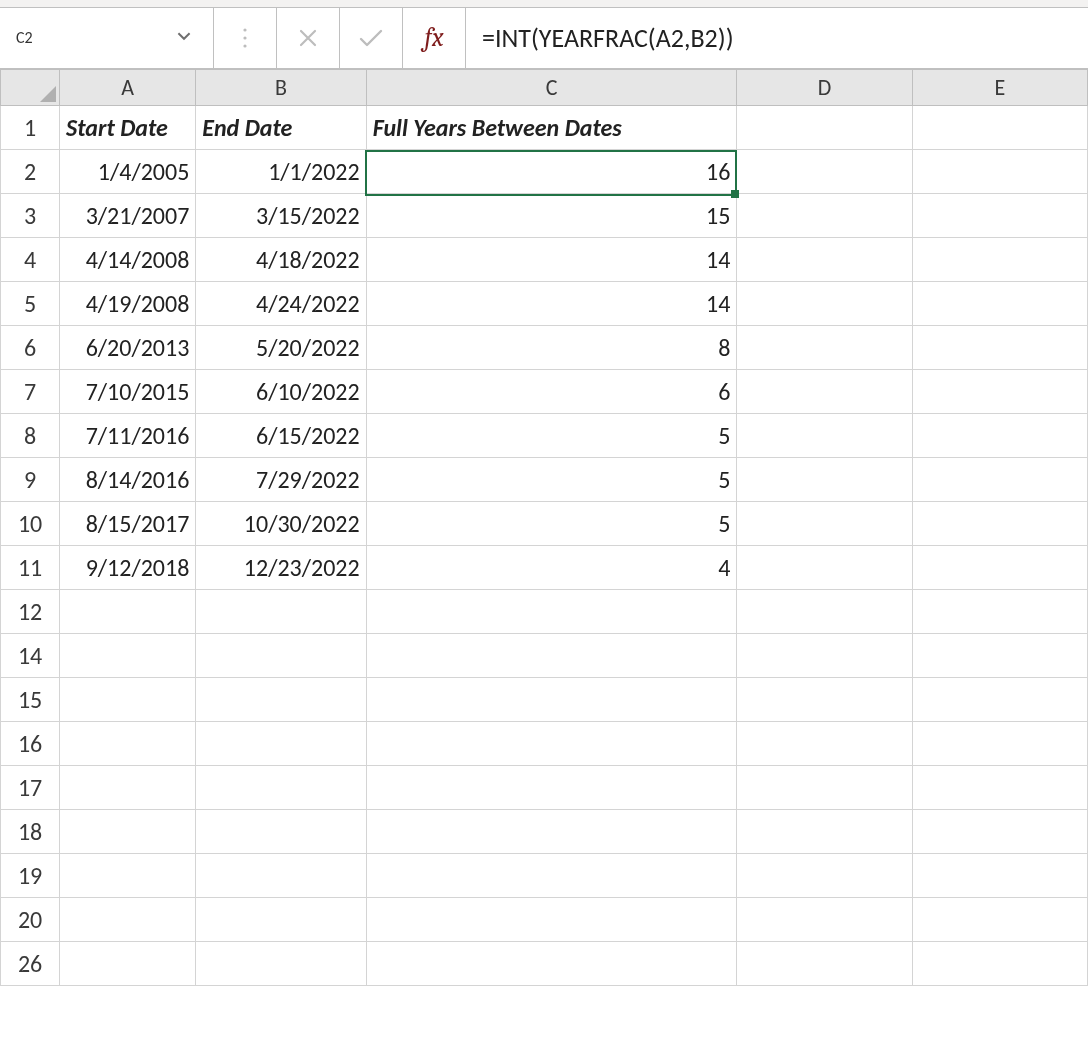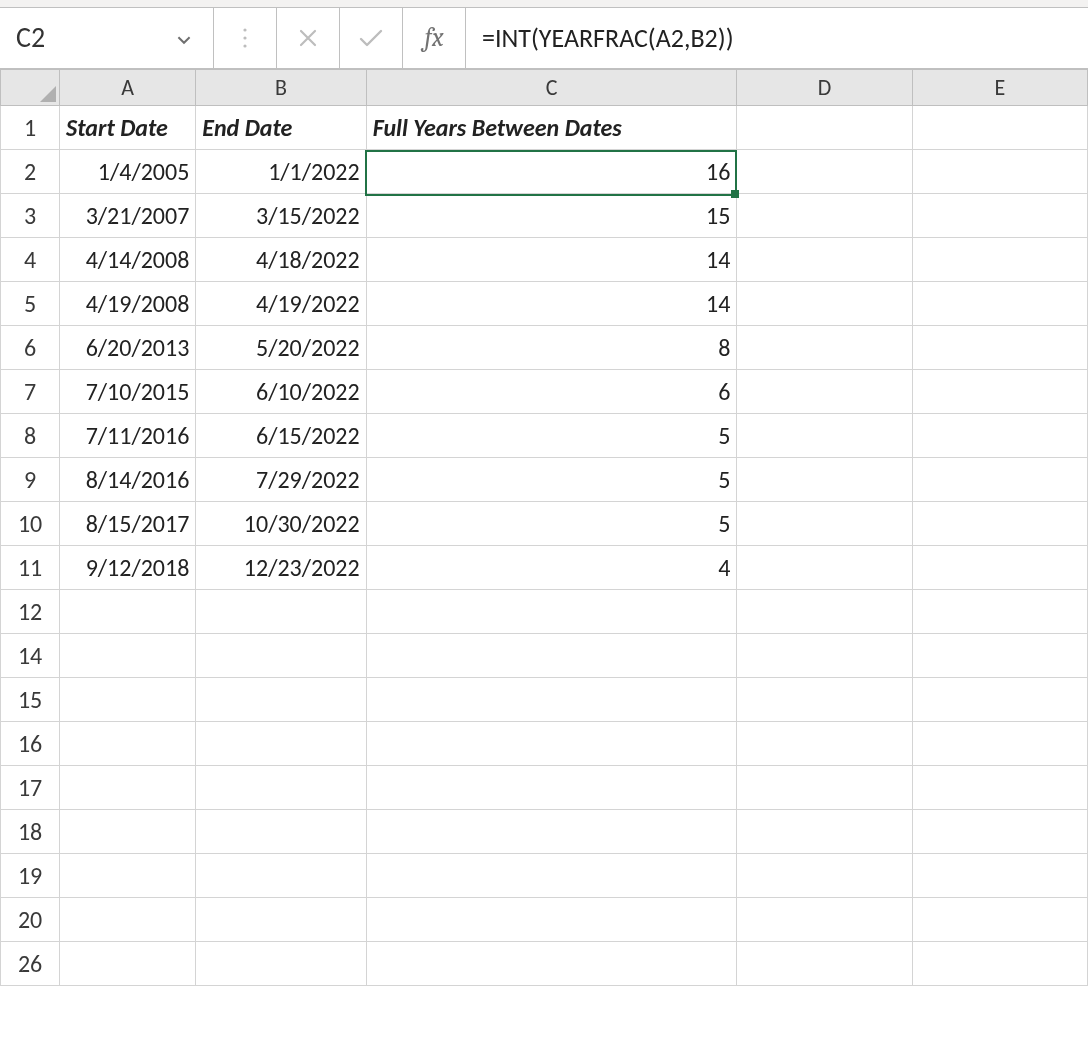--- a/index.html
+++ b/index.html
@@ -21,30 +21,30 @@
 
   
   .ribbon-spacer{height:7px;background:var(--ribbon-bg);border-bottom:1px solid var(--ribbon-border);}
   .formula-area{
     display:flex;align-items:stretch;height:60px;background:#ffffff;
     border-bottom:2px solid var(--ribbon-border);
   }
   .name-box-wrap{display:flex;align-items:center;width:213px;border-right:1px solid var(--ribbon-border);}
   .name-box{
     margin:8px 0 8px 6px;padding:0 10px;height:42px;line-height:42px;width:175px;
-    background:#ffffff;font-size:28px;color:#333;
+    background:#ffffff;font-size:16px;color:#333;
     display:flex;align-items:flex-start;justify-content:space-between;
   }
   .name-box .caret{color:#6f6f6f;}
   .fb-btn{
     width:62px;display:flex;align-items:center;justify-content:center;
     border-right:1px solid var(--ribbon-border);color:var(--dim);font-size:26px;
     user-select:none;
   }
-  .fb-btn.fx{font-style:italic;font-family:"Cambria","Times New Roman",serif;color:#737373;}
+  .fb-btn.fx{font-style:italic;font-family:"Cambria","Times New Roman",serif;color:#7f1d1d;}
   .formula-input{
     flex:1;display:flex;align-items:center;padding:0 16px;font-size:26px;color:#222;
   }
 
   
   .sheet{position:absolute;left:0;right:0;top:69px;bottom:0;overflow:hidden;}
 
   
   .rowhdr{width:59px;}
   .colA{width:136px;}
@@ -200,21 +200,21 @@
           <th class="rh">4</th>
           <td class="right">4/14/2008</td>
           <td class="right">4/18/2022</td>
           <td class="right">14</td>
           <td></td>
           <td></td>
         </tr>
         <tr>
           <th class="rh">5</th>
           <td class="right">4/19/2008</td>
-          <td class="right">4/19/2022</td>
+          <td class="right">4/24/2022</td>
           <td class="right">14</td>
           <td></td>
           <td></td>
         </tr>
         <tr>
           <th class="rh">6</th>
           <td class="right">6/20/2013</td>
           <td class="right">5/20/2022</td>
           <td class="right">8</td>
           <td></td>

